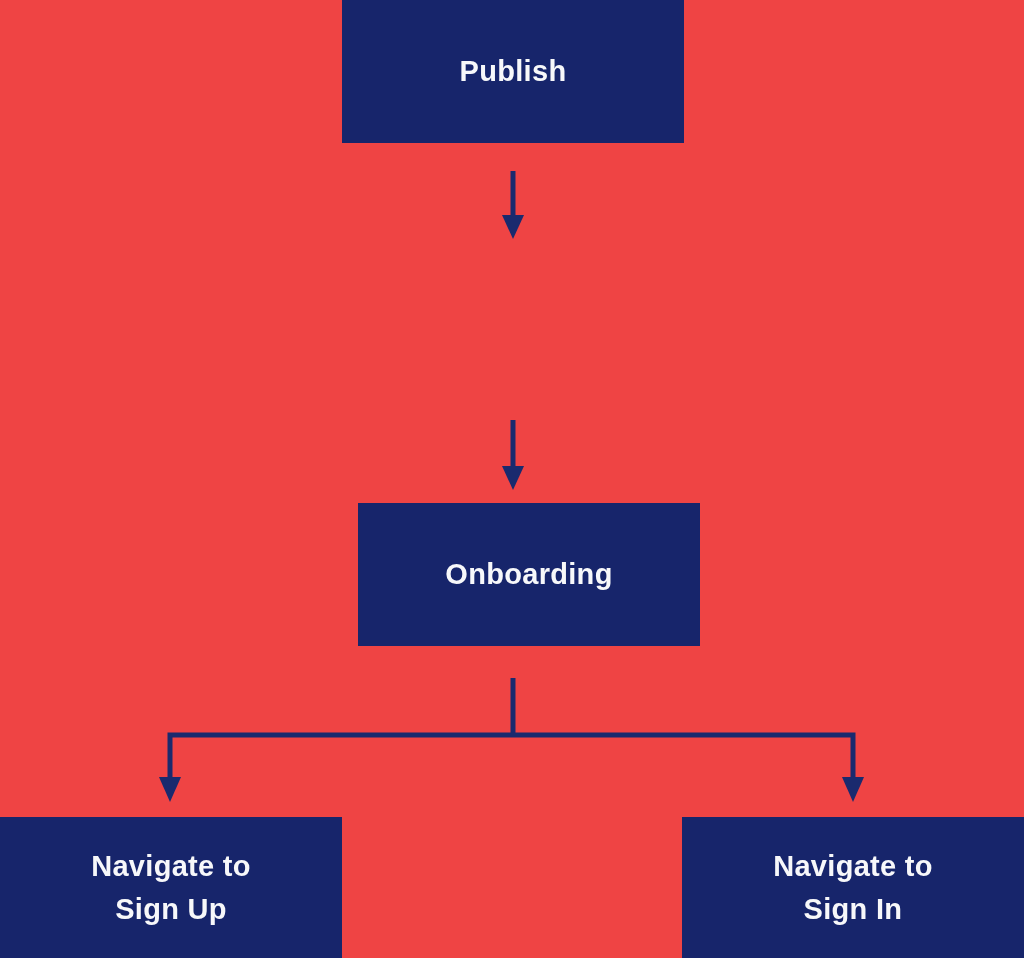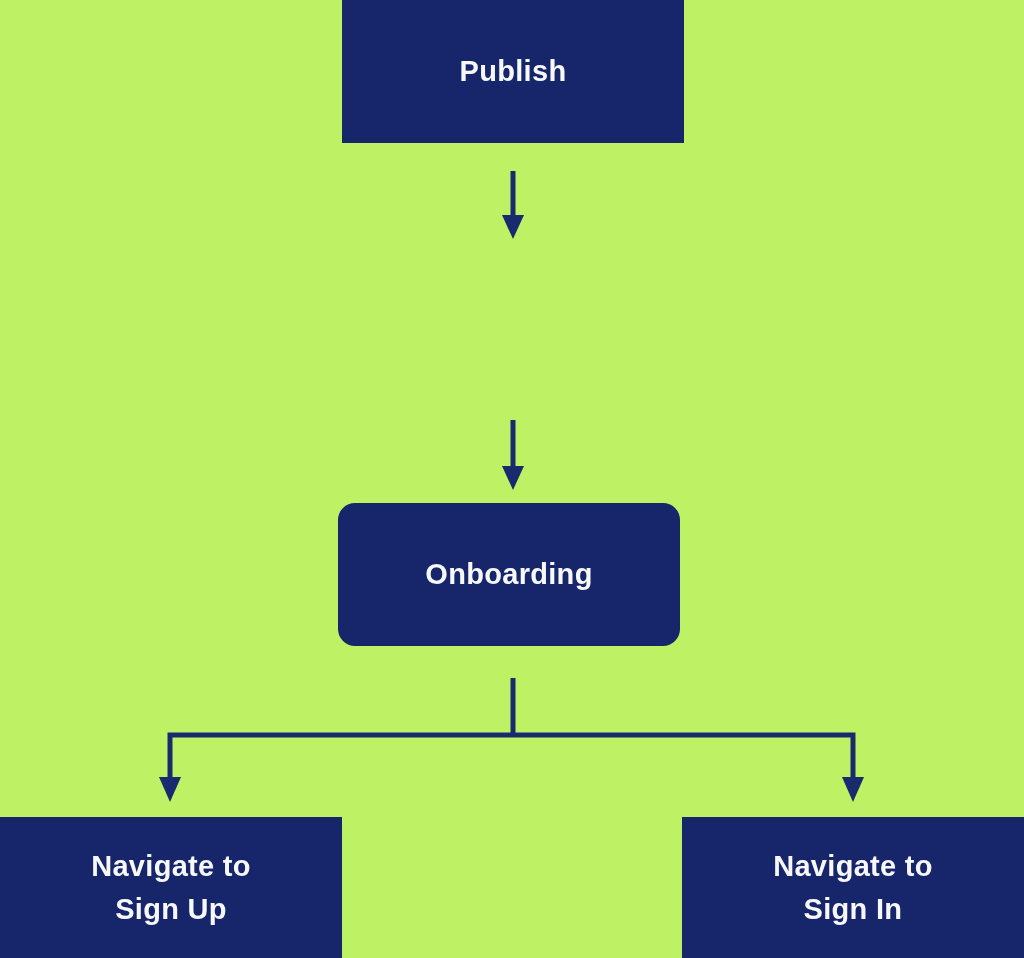--- a/index.html
+++ b/index.html
@@ -4,21 +4,21 @@
 <style>
   html, body {
     margin: 0;
     padding: 0;
     background: #000000;
   }
   .canvas {
     position: relative;
     width: 1024px;
     height: 958px;
-    background: #bef264;
+    background: #ef4444;
     overflow: hidden;
     font-family: "Liberation Sans", "DejaVu Sans", sans-serif;
   }
   .connectors {
     position: absolute;
     left: 0;
     top: 0;
     width: 1024px;
     height: 958px;
     pointer-events: none;
@@ -47,21 +47,21 @@
   .node-label {
     color: #f7f8fa;
     font-size: 29px;
     font-weight: bold;
     line-height: 43px;
     letter-spacing: 0.3px;
     white-space: pre-line;
   }
   .node-publish    { left: 342px; top: 0; }
   .node-navigation { left: 342px; top: 263px; }
-  .node-onboarding { left: 338px; top: 503px; border-radius: 17px; }
+  .node-onboarding { left: 358px; top: 503px; }
   .node-sign-up    { left: 0;     top: 817px; height: 141px; }
   .node-sign-in    { left: 682px; top: 817px; height: 141px; }
 </style>
 </head>
 <body>
 
 <div class="canvas">
 
   <svg class="connectors" viewBox="0 0 1024 958" xmlns="http://www.w3.org/2000/svg" aria-hidden="true">
 

